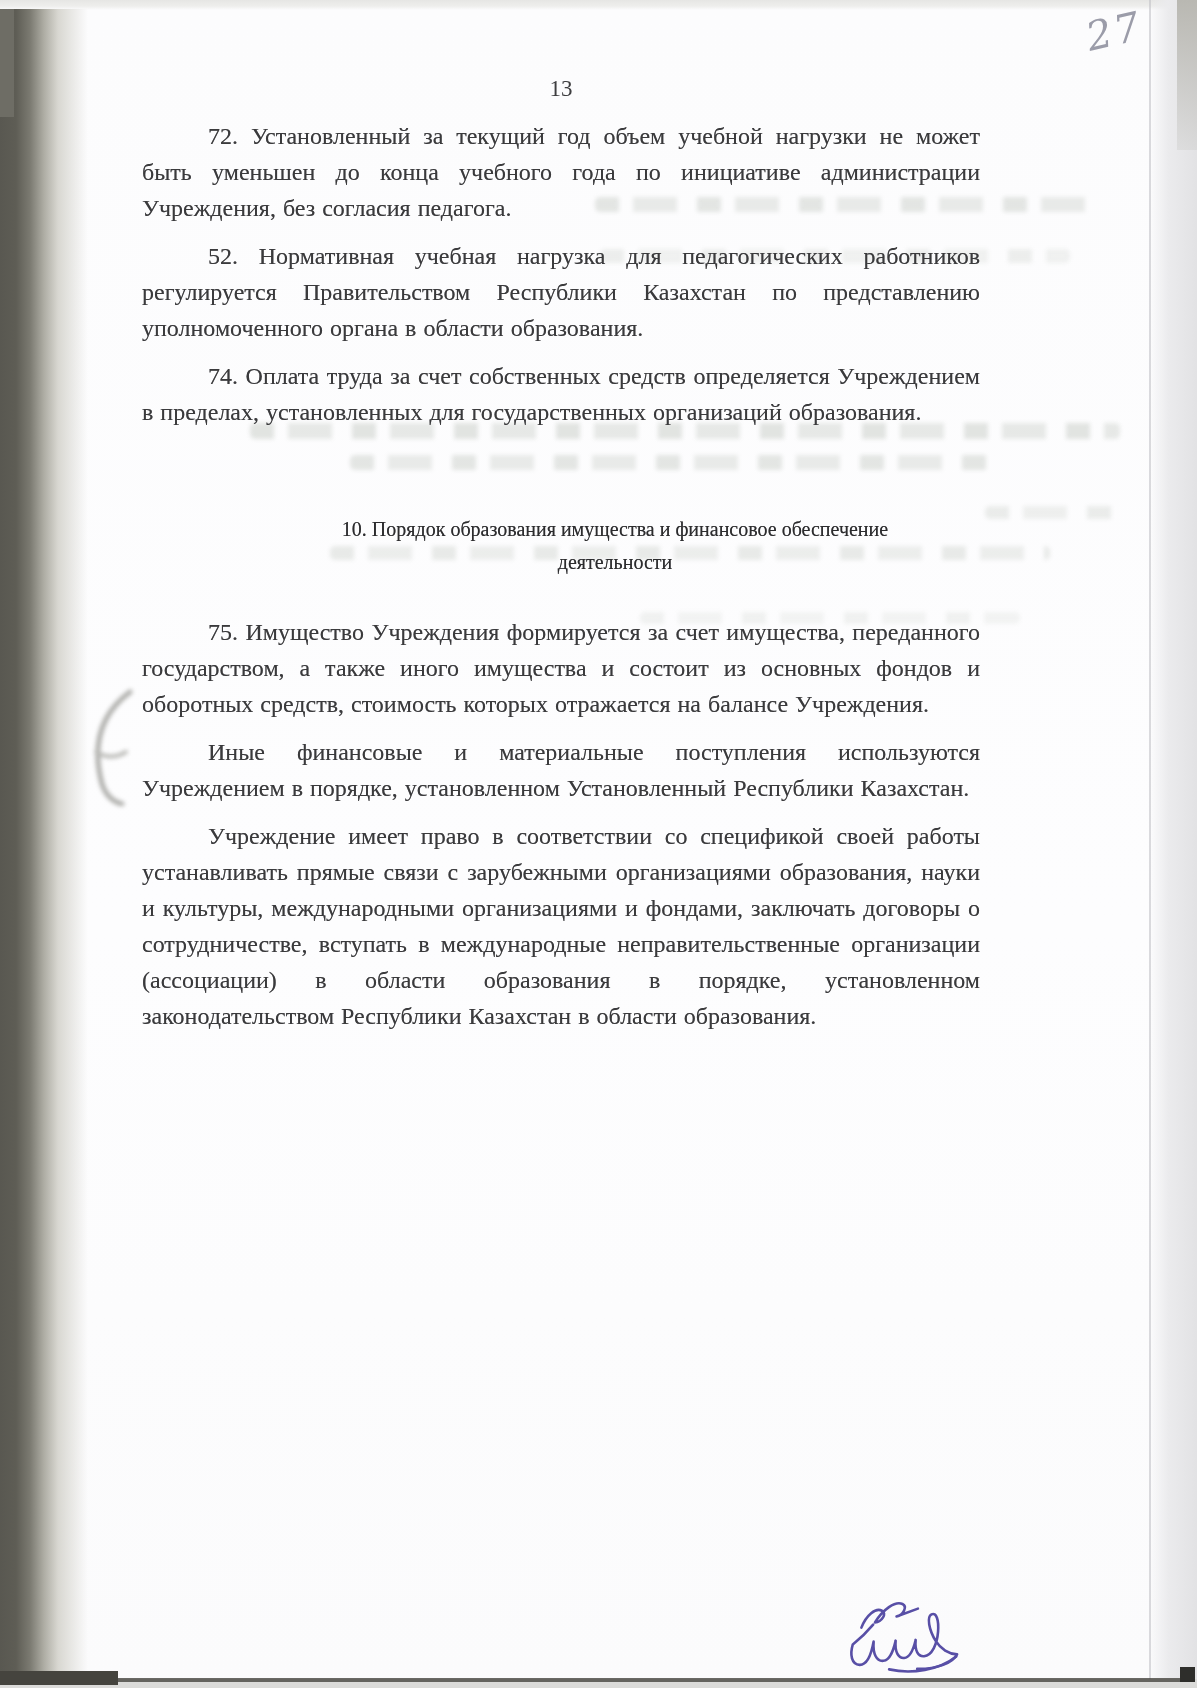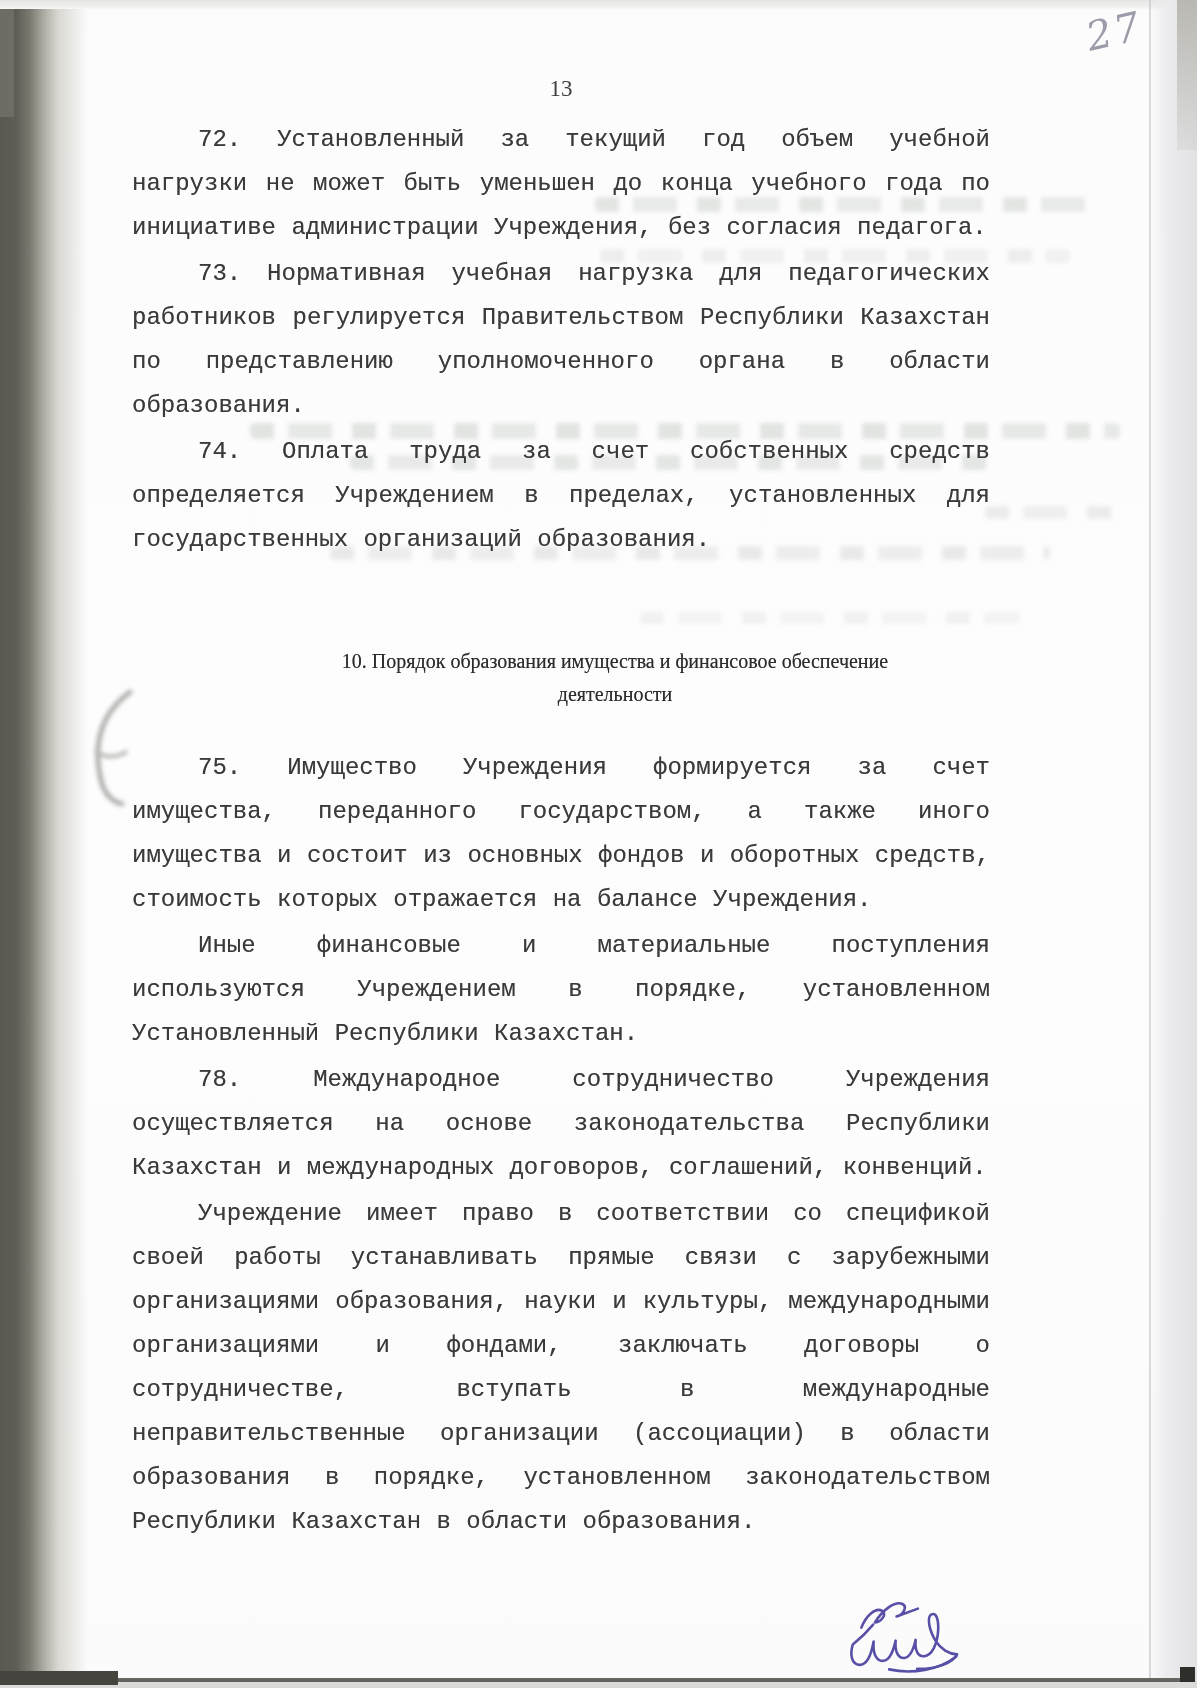--- a/index.html
+++ b/index.html
@@ -70,26 +70,25 @@
   }
   
   .text-col {
     position: absolute; left: 130px; top: 0; width: 862px;
   }
   .page-number {
     padding-top: 76px; margin-bottom: 16px;
     text-align: center; font-size: 23px; color: #3e3e40;
   }
   .para {
-    margin: 2px; font-size: 24px; line-height: 44px;
+    margin: 12px; font-size: 24px; line-height: 36px;
     text-align: justify; text-indent: 66px;
     color: #3a3a3c;
     text-shadow: 0 0 0.5px rgba(70,70,72,0.55);
     word-spacing: 1px;
-    font-family: Liberation Mono, monospace;
   }
   .heading {
     position: relative; left: 54px;
     max-width: 640px; margin: 83px auto 35px auto;
     font-size: 20px; line-height: 33px; font-weight: normal;
     text-align: center; color: #2c2c2e;
     text-shadow: 0 0 0.5px rgba(40,40,42,0.6);
   }
   .heading.intl { margin-top: 65px; margin-bottom: 34px; }
   
@@ -135,30 +134,29 @@
   <div class="ghost" style="left:985px; top:506px; width:140px; height:13px; opacity:.4;"></div>
   <div class="ghost" style="left:330px; top:546px; width:720px; height:14px; opacity:.45;"></div>
   <div class="ghost" style="left:640px; top:612px; width:380px; height:12px; opacity:.28;"></div>
 
   <div class="corner-note">27</div>
 
   <div class="text-col">
     <div class="page-number">13</div>
 
     <p class="para">72. Установленный за текущий год объем учебной нагрузки не может быть уменьшен до конца учебного года по инициативе администрации Учреждения, без согласия педагога.</p>
-    <p class="para">73. Нормативная учебная нагрузка для педагогических работников регулируется Правительством Республики Казахстан по представлению уполномоченного органа в области образования.</p>
+    <p class="para">52. Нормативная учебная нагрузка для педагогических работников регулируется Правительством Республики Казахстан по представлению уполномоченного органа в области образования.</p>
     <p class="para">74. Оплата труда за счет собственных средств определяется Учреждением в пределах, установленных для государственных организаций образования.</p>
 
     <h2 class="heading">10. Порядок образования имущества и финансовое обеспечение деятельности</h2>
 
     <p class="para">75. Имущество Учреждения формируется за счет имущества, переданного государством, а также иного имущества и состоит из основных фондов и оборотных средств, стоимость которых отражается на балансе Учреждения.</p>
     <p class="para">Иные финансовые и материальные поступления используются Учреждением в порядке, установленном Установленный Республики Казахстан.</p>
 
 
-    <p class="para">78. Международное сотрудничество Учреждения осуществляется на основе законодательства Республики Казахстан и международных договоров, соглашений, конвенций.</p>
     <p class="para">Учреждение имеет право в соответствии со спецификой своей работы устанавливать прямые связи с зарубежными организациями образования, науки и культуры, международными организациями и фондами, заключать договоры о сотрудничестве, вступать в международные неправительственные организации (ассоциации) в области образования в порядке, установленном законодательством Республики Казахстан в области образования.</p>
   </div>
 
   <svg class="signature" width="176" height="92" viewBox="0 0 176 92">
     <g fill="none" stroke="#584fa6" stroke-width="2.6" stroke-linecap="round" stroke-linejoin="round">
       <path d="M24 36 C30 24 40 17 46 21 C51 24 45 32 38 32 C47 20 60 12 67 16 C72 19 67 27 60 28 L82 22"></path>
       <path d="M36 34 C28 42 20 48 14 52 C10 62 11 72 19 73 C27 74 32 62 35 51 C33 63 36 71 43 71 C50 71 54 61 57 52 C55 63 58 70 64 70 C70 70 74 62 77 53 C75 64 78 70 84 70 C92 70 98 59 100 47 C102 35 100 27 95 29 C90 31 91 44 97 56 C101 64 109 70 117 71 C112 79 96 84 76 82"></path>
       <path d="M48 80 C70 87 98 85 116 73"></path>
     </g>
   </svg>

